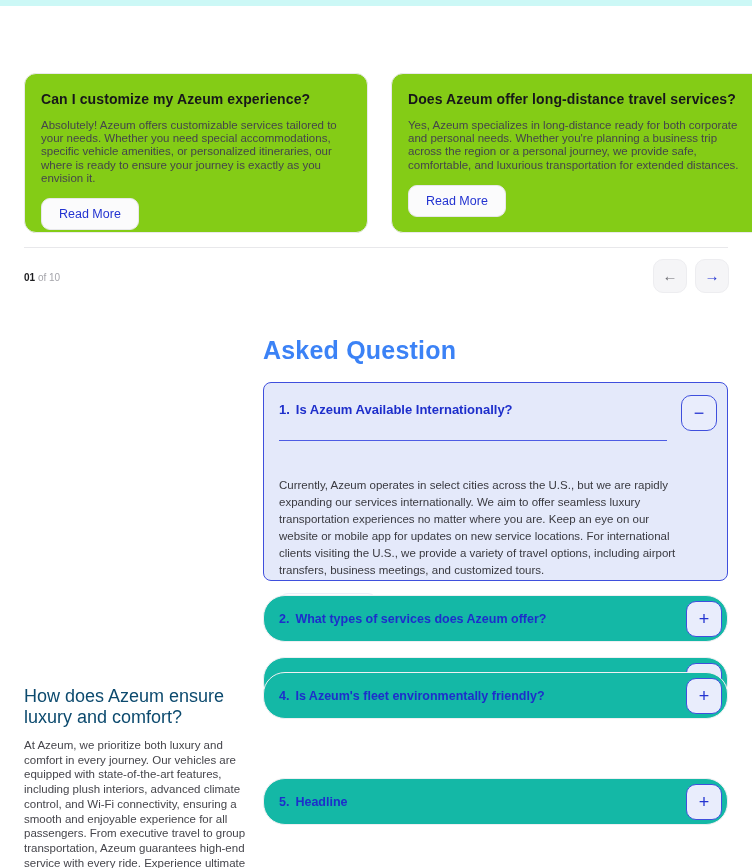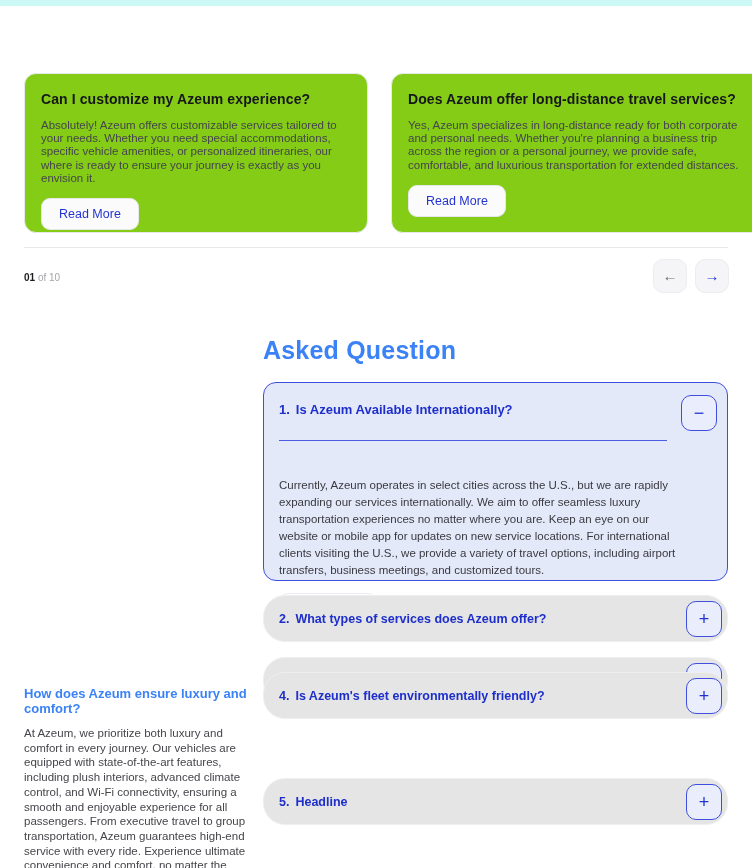--- a/index.html
+++ b/index.html
@@ -73,21 +73,21 @@
     position: absolute; left: 263px; top: 336px;
     font-size: 25px; font-weight: 700; color: #3b82f6;
     letter-spacing: .2px;
   }
   
   .acc-expanded {
     position: absolute; left: 263px; top: 382px;
     width: 465px; height: 199px;
     background: #e4e9fa;
     border: 1.5px solid #3f4fdd;
-    border-radius: 13px;
+    border-radius: 8px;
     padding: 12px 10px 0 15px;
   }
   .acc-exp-header {
     display: flex; align-items: flex-start; justify-content: space-between;
   }
   .acc-exp-title {
     padding-top: 7px;
     font-size: 13px; font-weight: 700; color: #1d2ecb;
   }
   .acc-q-number { margin-right: 6px; }
@@ -117,41 +117,41 @@
     background: #fdfdfe;
     border: 1px solid #eceef8;
     border-radius: 9px;
     font-family: inherit;
     font-size: 12.5px; color: #2333d1;
     cursor: pointer;
   }
   .acc-row {
     position: absolute; left: 263px;
     width: 465px; height: 47px;
-    background: #e5e5e5;
+    background: #14b8a6;
     border: 1px solid #efeff2;
     border-radius: 22px;
     display: flex; align-items: center;
     padding: 0 5px 0 15px;
     cursor: pointer;
   }
   .acc-row .row-title {
     flex: 1;
     font-size: 12.5px; font-weight: 700; color: #1d2ecb;
   }
   .acc-row.row-2 { top: 595px; }
   .acc-row.row-3 { top: 657px; }
   .acc-row.row-4 { top: 672px; }
   .acc-row.row-5 { top: 778px; }
   
   .side-note {
     position: absolute; left: 24px; top: 686px; width: 234px;
   }
   .note-title {
-    font-size: 13px; font-weight: 700; color: #3b82f6;
+    font-size: 18px; font-weight: 400; color: #0c4a6e;
   }
   .note-body {
     margin-top: 10px;
     font-size: 11.5px; line-height: 14.7px; color: #45454b;
   }
 </style>
 </head>
 <body>
 
 <div class="page">

